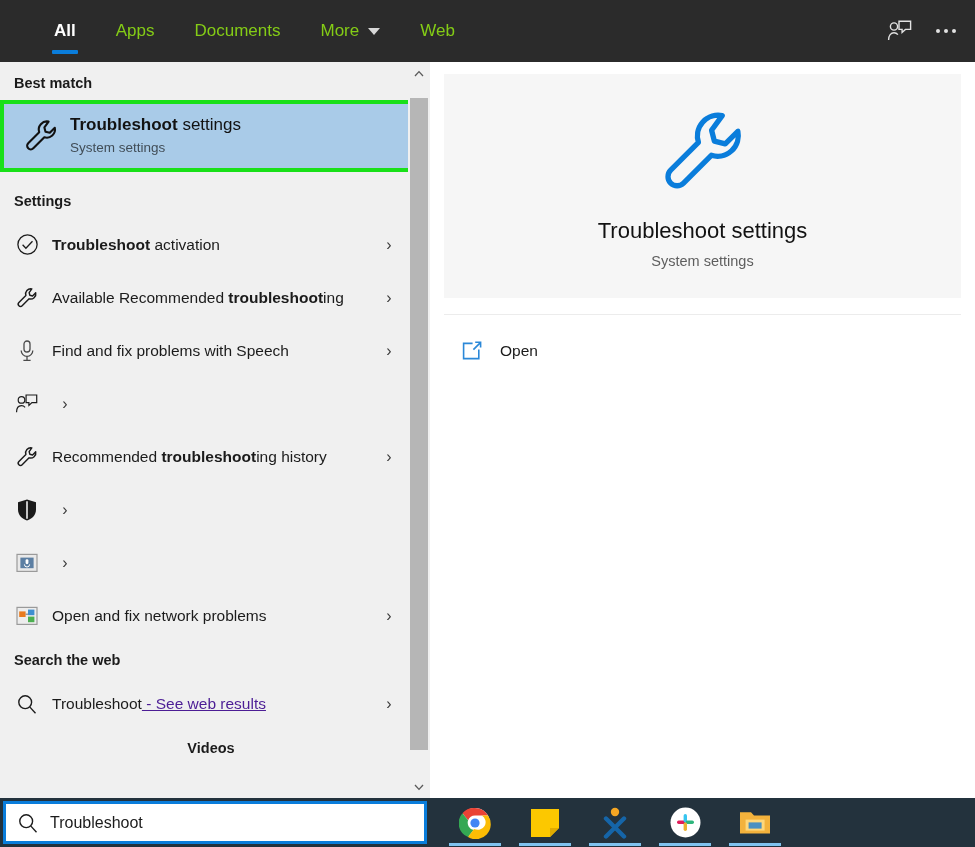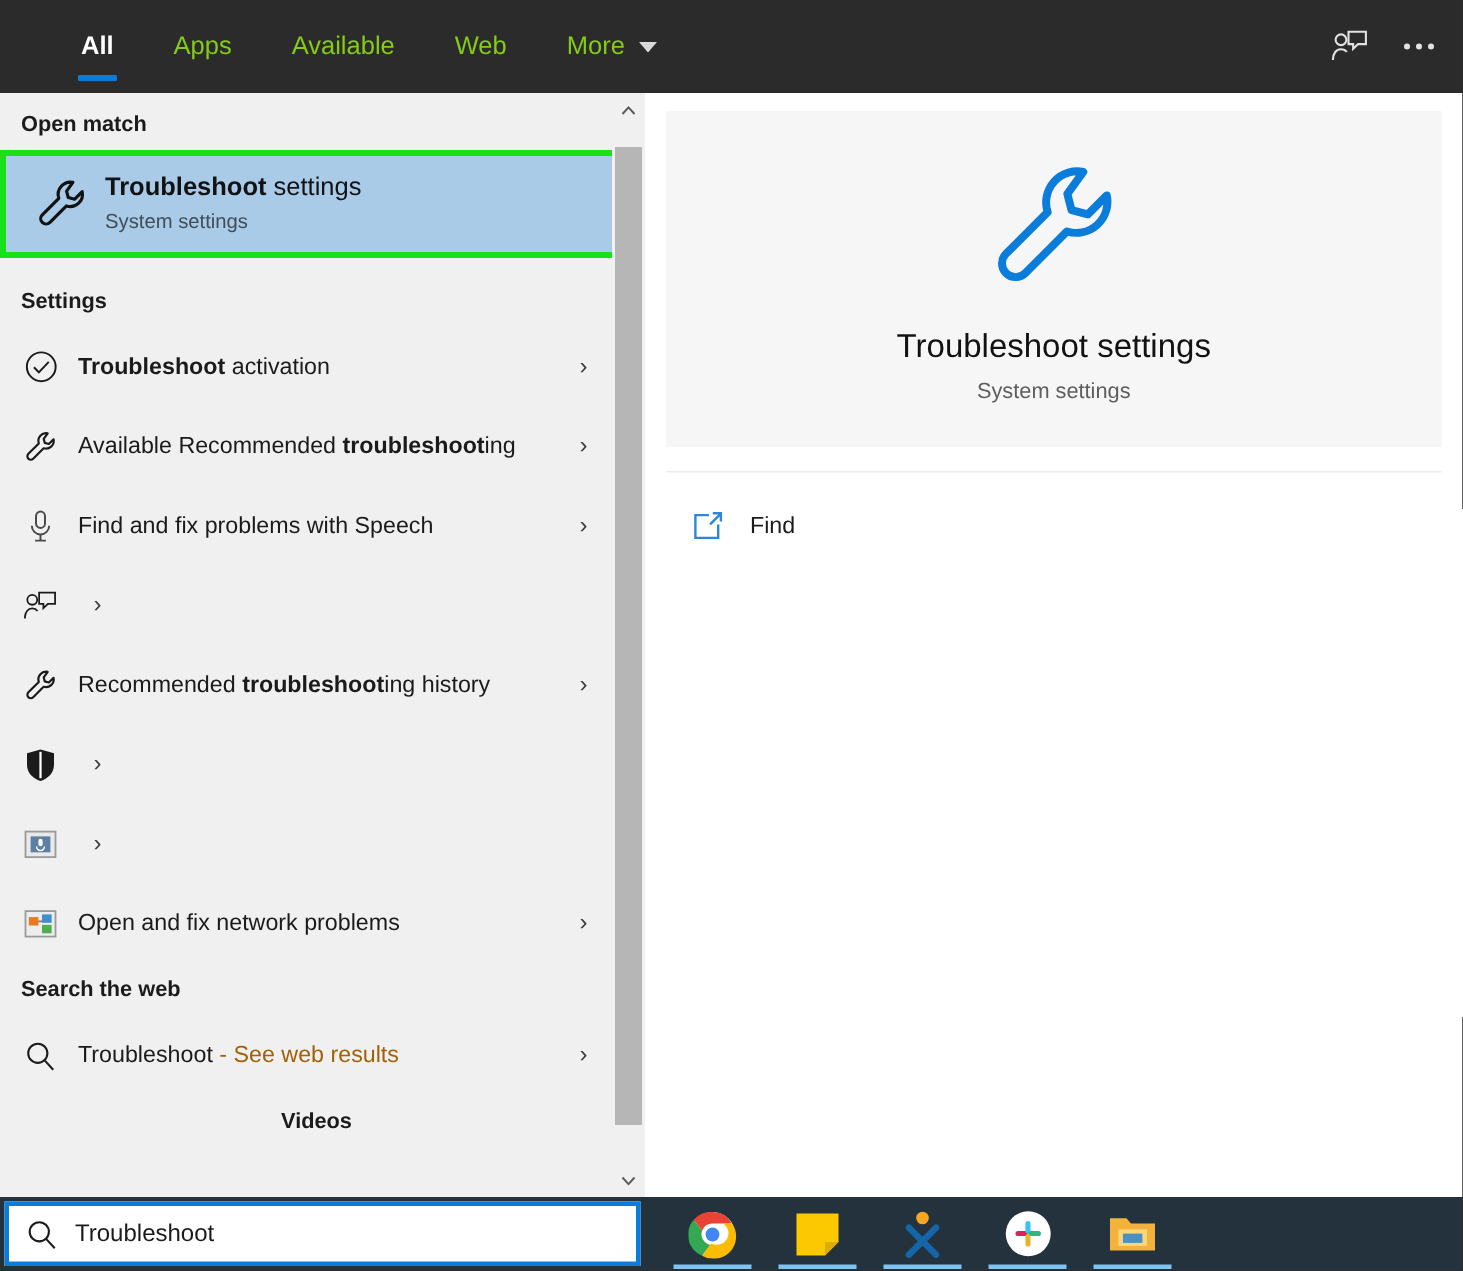--- a/index.html
+++ b/index.html
@@ -56,21 +56,21 @@
   .row .ico{
     width:34px;min-width:34px;height:32px;display:flex;
     align-items:center;justify-content:center;margin-right:8px;
   }
   .row .labels{flex:1;font-size:15.5px;line-height:24px;color:#1b1b1b;}
   .row .chev{
     width:26px;min-width:26px;display:flex;align-items:center;justify-content:center;
     color:#3b3b3b;font-size:16px;
   }
   .row .labels b{font-weight:bold;}
-  .row .sub-web{color:#a16207;}
+  .row .sub-web{color:#4c1d95;text-decoration:underline;}
 
   
   .bestmatch-wrap{position:relative;margin:0 0 0 0;}
   .annot{
     position:absolute;left:0;top:0;width:420px;height:72px;
     border:4px solid #19e019;box-sizing:border-box;pointer-events:none;z-index:5;
   }
   .best-row{
     margin-left:4px;width:408px;height:64px;box-sizing:border-box;
     background:#a9cbe8;display:flex;align-items:center;padding-left:8px;
@@ -143,28 +143,28 @@
 
   <div class="header">
     <div class="tabs">
       <div class="tab active">
         <span>All</span>
       </div>
       <div class="tab">
         <span>Apps</span>
       </div>
       <div class="tab">
-        <span>Available</span>
-      </div>
-      <div class="tab">
-        <span>Web</span>
+        <span>Documents</span>
       </div>
       <div class="tab">
         <span>More</span>
         <span class="caret"></span>
+      </div>
+      <div class="tab">
+        <span>Web</span>
       </div>
     </div>
     <div class="header-actions">
       <div class="hdr-btn">
         <svg width="26" height="24" viewBox="0 0 26 24">
           <circle cx="7" cy="7.5" r="3.6" fill="none" stroke="#e2e2e2" stroke-width="1.4"></circle>
           <path d="M1.6 21c0-4.6 2.4-7.2 5.4-7.2 1.5 0 2.9.6 3.9 1.8" fill="none" stroke="#e2e2e2" stroke-width="1.4"></path>
           <path d="M12 2.2h11.6v8.2h-5.2l-3.3 3.1v-3.1H12z" fill="none" stroke="#e2e2e2" stroke-width="1.4"></path>
         </svg>
       </div>
@@ -173,21 +173,21 @@
             <i></i>
             <i></i>
             <i></i>
           </span>
       </div>
     </div>
   </div>
 
   <div class="left-pane">
 
-    <div class="section-title">Open match</div>
+    <div class="section-title">Best match</div>
 
     <div class="bestmatch-wrap">
       <div class="annot"></div>
       <div class="best-row">
         <div class="bico">
           <svg width="38" height="38" viewBox="0 0 38 38">
             <path d="M26.6 4.6a8.2 8.2 0 0 0-9.4 10.6L6.2 26.2a3.6 3.6 0 1 0 5.1 5.1l11-11a8.2 8.2 0 0 0 10.5-9.5l-5 5-4.3-1.1-1.1-4.3z" fill="none" stroke="#111111" stroke-width="2.1" stroke-linejoin="round"></path>
           </svg>
         </div>
         <div class="btxt">
@@ -335,21 +335,21 @@
       <div class="preview-sub">System settings</div>
     </div>
     <div class="divider"></div>
     <div class="open-row">
       <div class="oico">
         <svg width="22" height="22" viewBox="0 0 22 22">
           <path d="M11.6 3.4H2.6v15.2h15.2v-9" fill="none" stroke="#2b88d8" stroke-width="1.6"></path>
           <path d="M12.4 9.6l7-7M14.2 2.2h5.4v5.4" fill="none" stroke="#2b88d8" stroke-width="1.6"></path>
         </svg>
       </div>
-      <div class="olabel">Find</div>
+      <div class="olabel">Open</div>
     </div>
 
   </div>
 
   <div class="wsxdn">wsxdn.com</div>
 
   <div class="taskbar">
     <div class="search-box">
       <div class="sico">
         <svg width="22" height="22" viewBox="0 0 22 22">

